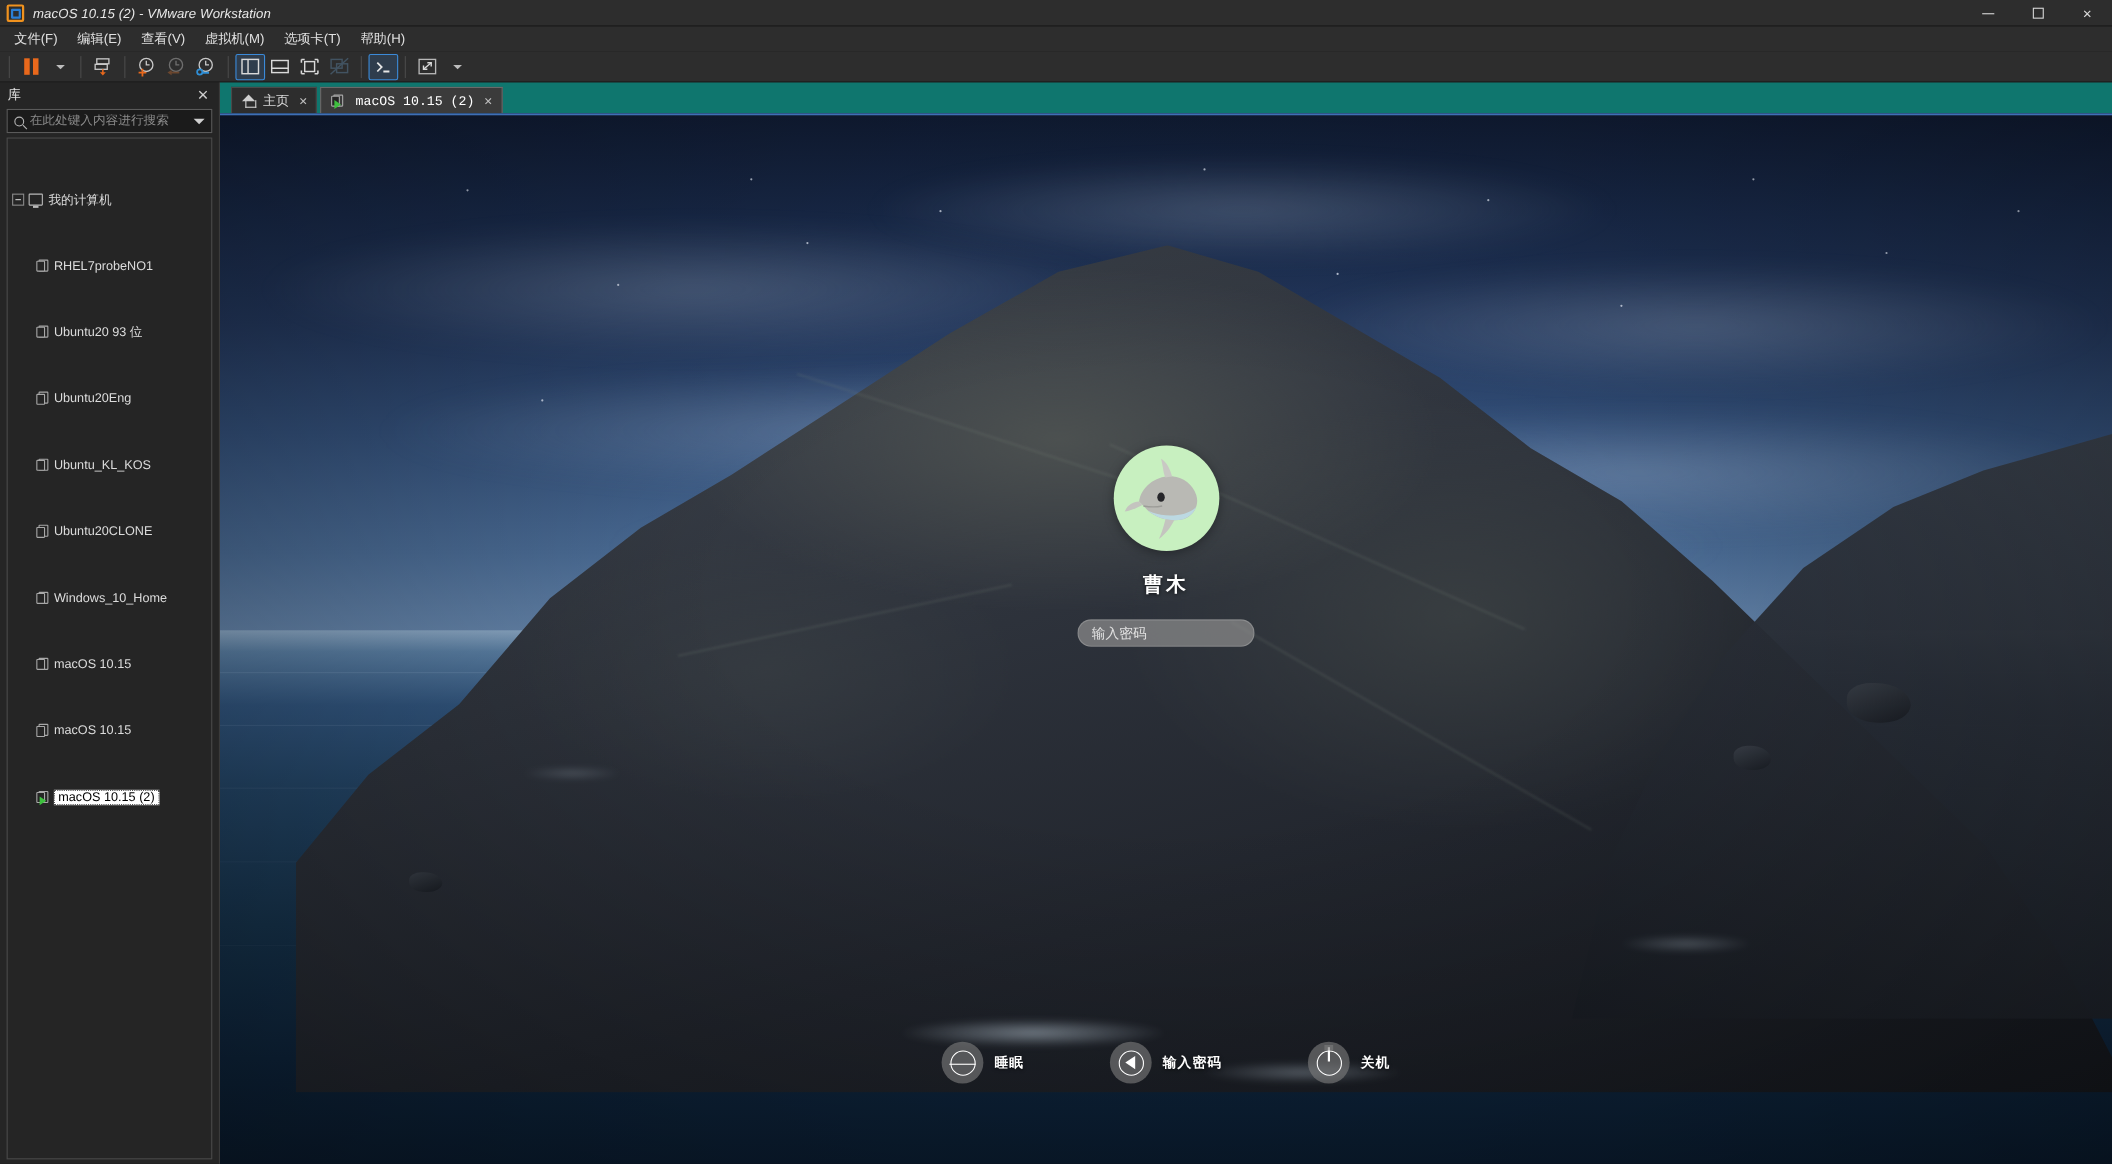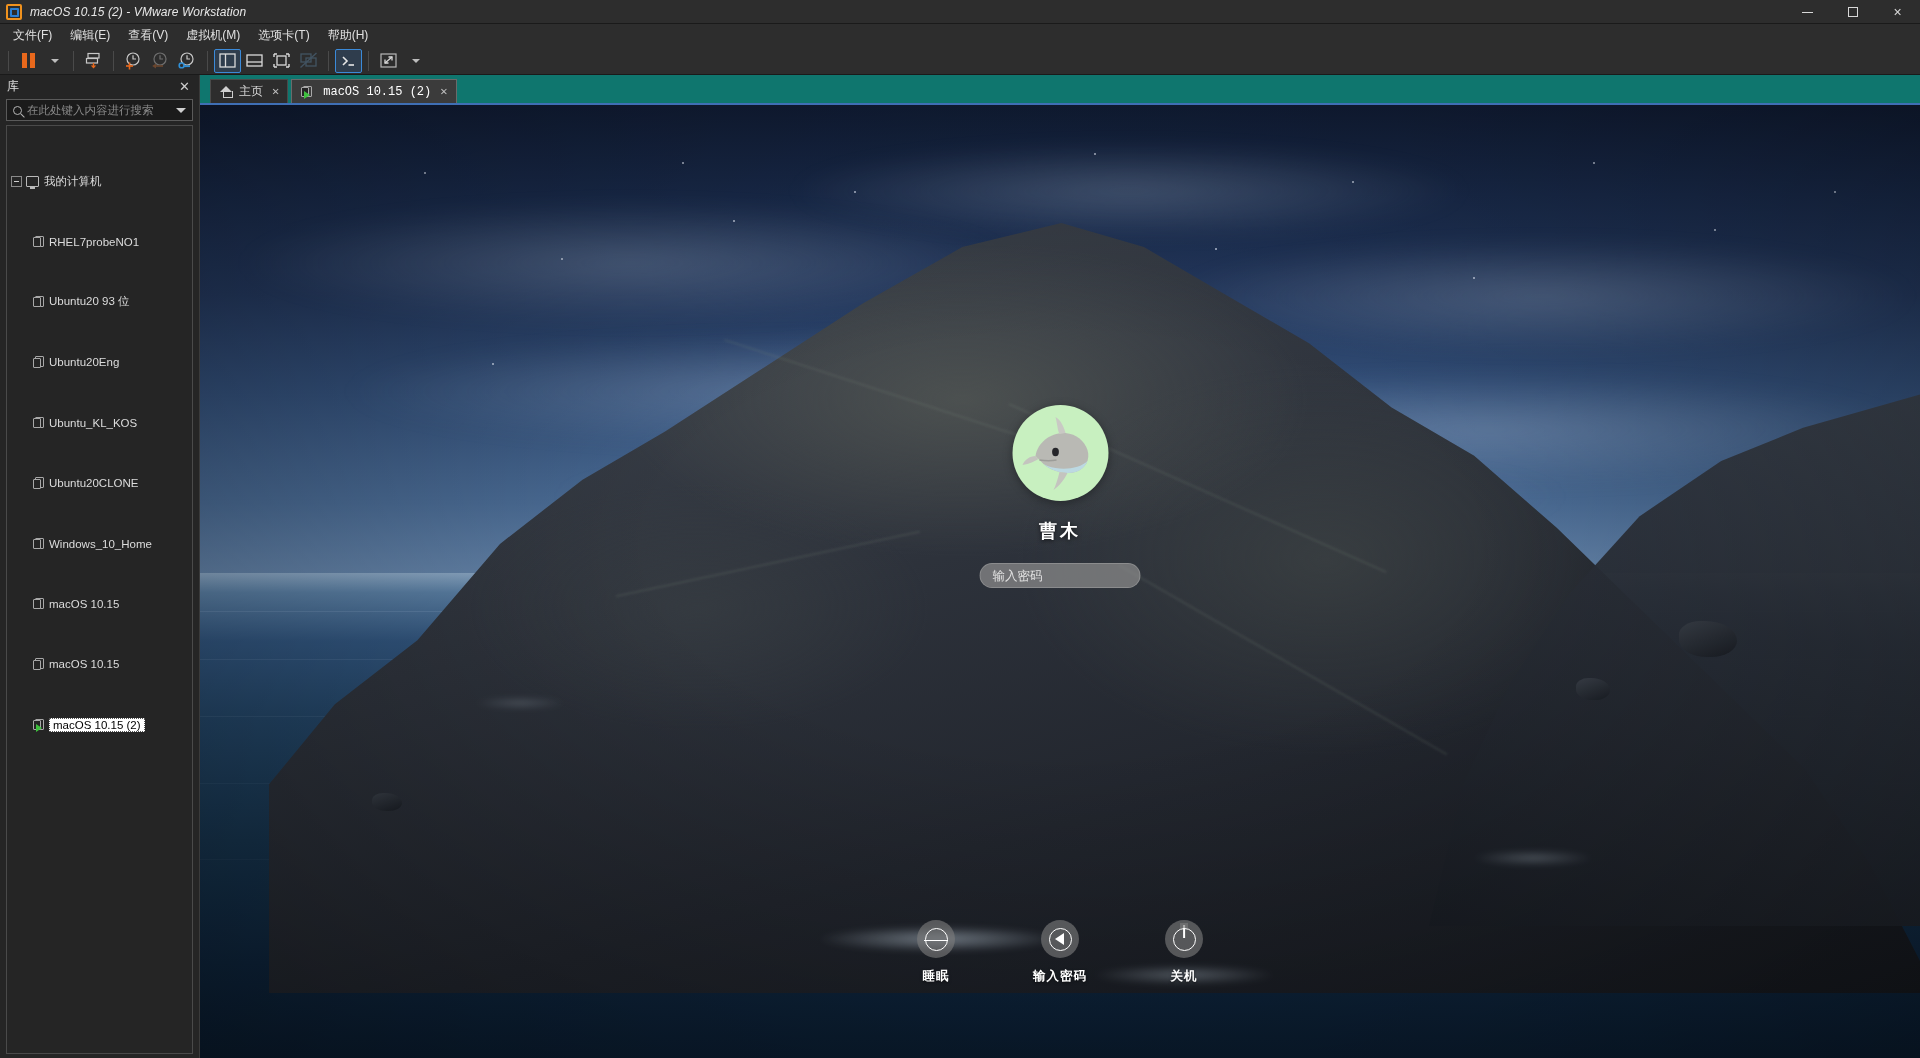--- a/index.html
+++ b/index.html
@@ -284,21 +284,21 @@
     width: 100%; background: transparent; border: none; outline: none;
     color: #f0f0f0; font-size: 12.5px; font-family: inherit;
   }
   #pwd-input::placeholder { color: #e2e2e2; }
 
   
   #actions {
     position: absolute; left: 50%; bottom: 75px; transform: translateX(-50%);
     display: flex; gap: 78px;
   }
-  .action { display: flex; flex-direction: column; align-items: center; gap: 10px; }
+  .action { display: flex; flex-direction: row; align-items: center; gap: 10px; }
   .act-circle {
     width: 38px; height: 38px; border-radius: 50%;
     background: rgba(125,125,125,.62);
     display: flex; align-items: center; justify-content: center;
   }
   .act-label { color: #fff; font-size: 12.5px; font-weight: bold; letter-spacing: 1px;
                text-shadow: 0 1px 3px rgba(0,0,0,.65); }
   .sleep-g { width: 23px; height: 23px; border-radius: 50%; border: 1.6px solid #fff; position: relative; }
   .sleep-g::after {
     content: ''; position: absolute; left: -1.6px; right: -1.6px; top: 11px; height: 1.6px; background: #fff;

